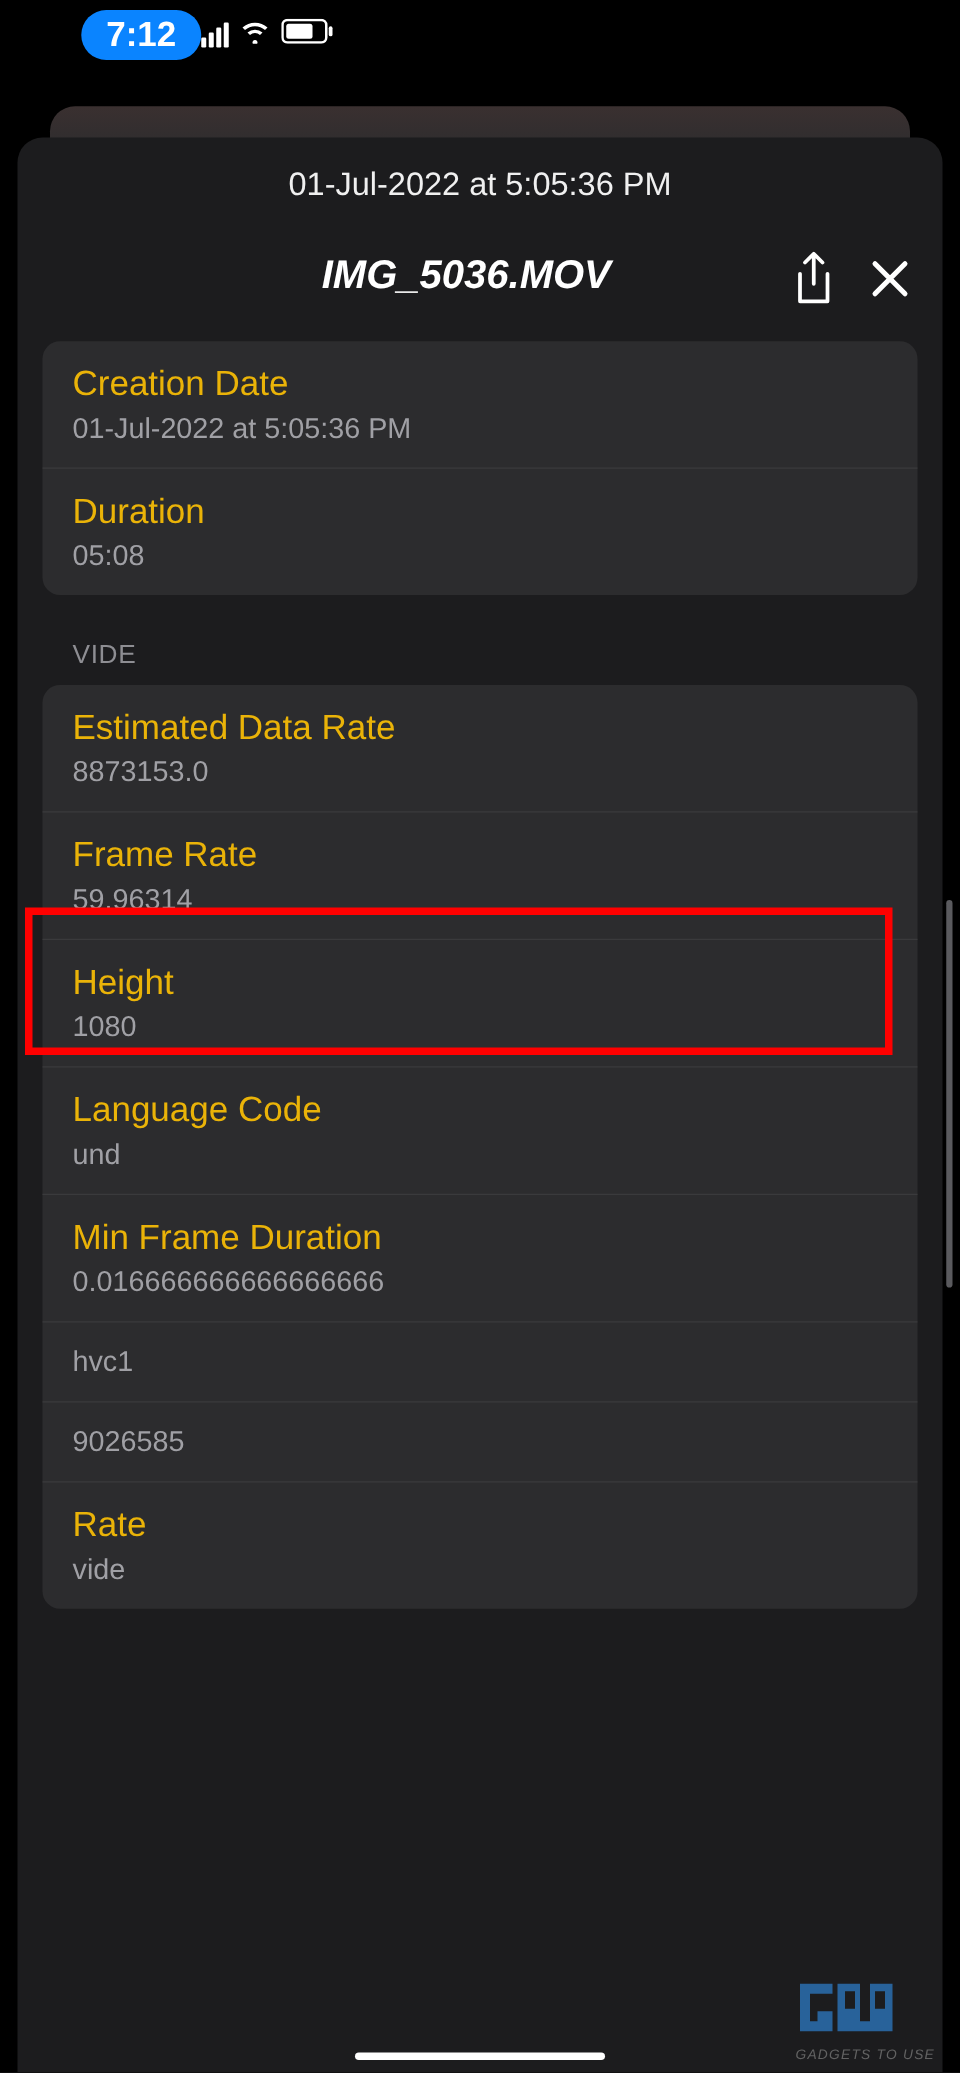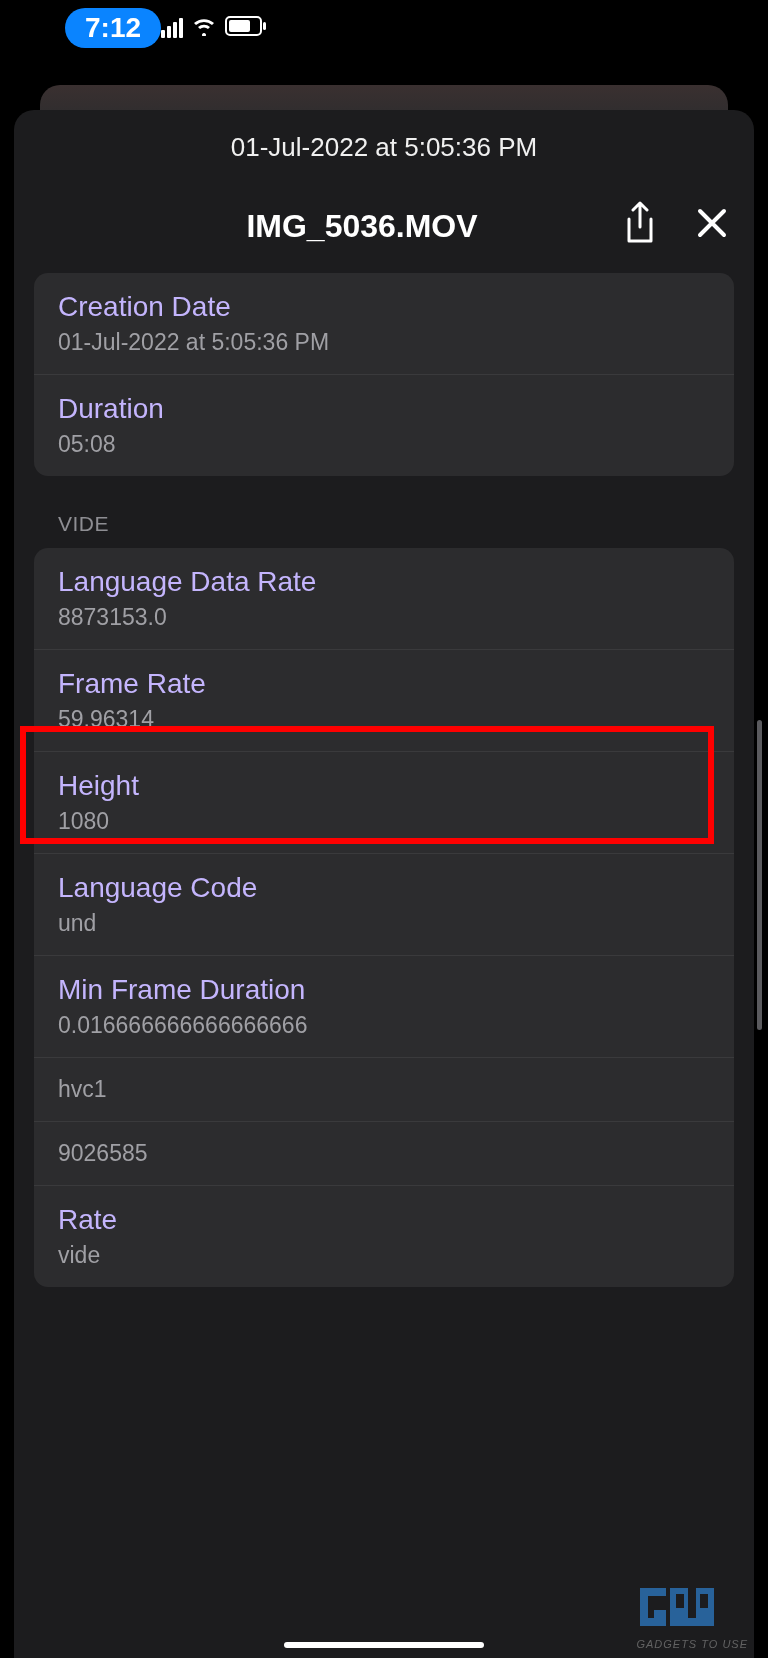--- a/index.html
+++ b/index.html
@@ -82,24 +82,25 @@
     }
     .sheet-date {
       text-align: center;
       color: #f0f0f0;
       font-size: 26px;
       font-weight: 400;
       margin-bottom: 38px;
     }
     .sheet-title-row {
       display: flex;
-      align-items: flex-end;
+      align-items: flex-start;
       justify-content: center;
-      gap: 28px;
+      gap: 17px;
       padding: 0 20px;
+      font-style: italic;
     }
     .sheet-title {
       color: #fff;
       font-size: 32px;
       font-weight: 700;
       flex: 1;
       text-align: center;
       padding-left: 100px;
     }
     .icon-btn {
@@ -117,21 +118,21 @@
       background: #2c2c2e;
       border-radius: 14px;
       margin-top: 10px;
     }
     .row {
       padding: 18px 24px;
       border-bottom: 0.5px solid #3a3a3c;
     }
     .row:last-child { border-bottom: none; }
     .row-label {
-      color: #c4b5fd;
+      color: #eab308;
       font-size: 28px;
       font-weight: 400;
       margin-bottom: 6px;
     }
     .row-value {
       color: #a0a0a5;
       font-size: 23px;
       font-weight: 400;
     }
     .section-header {
@@ -242,21 +243,21 @@
       <div class="row">
         <div class="row-label">Duration</div>
         <div class="row-value">05:08</div>
       </div>
     </div>
 
     <div class="section-header">VIDE</div>
 
     <div class="card">
       <div class="row">
-        <div class="row-label">Language Data Rate</div>
+        <div class="row-label">Estimated Data Rate</div>
         <div class="row-value">8873153.0</div>
       </div>
       <div class="row">
         <div class="row-label">Frame Rate</div>
         <div class="row-value">59.96314</div>
       </div>
       <div class="row">
         <div class="row-label">Height</div>
         <div class="row-value">1080</div>
       </div>

